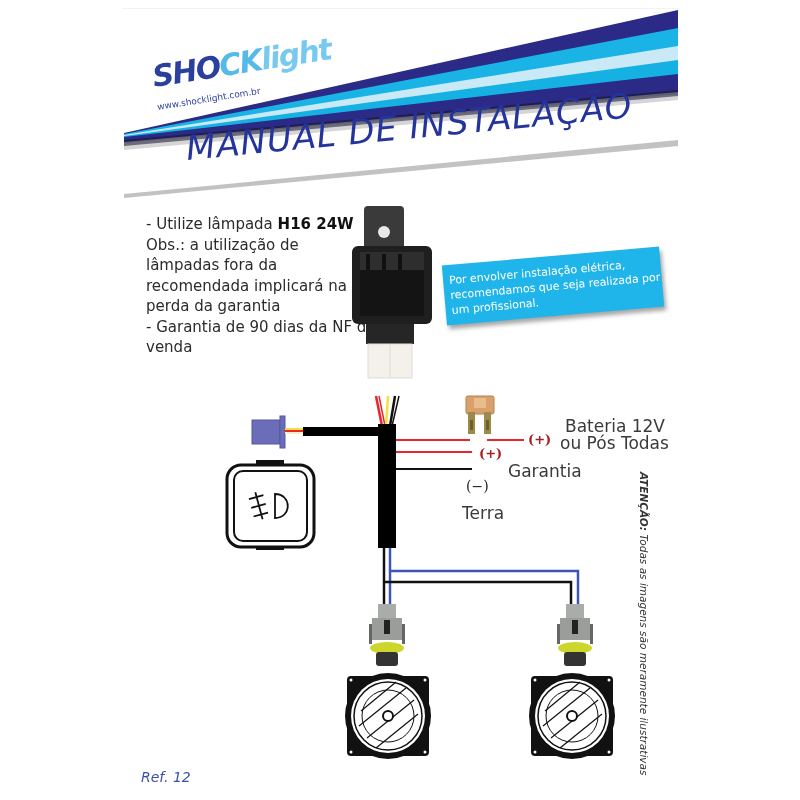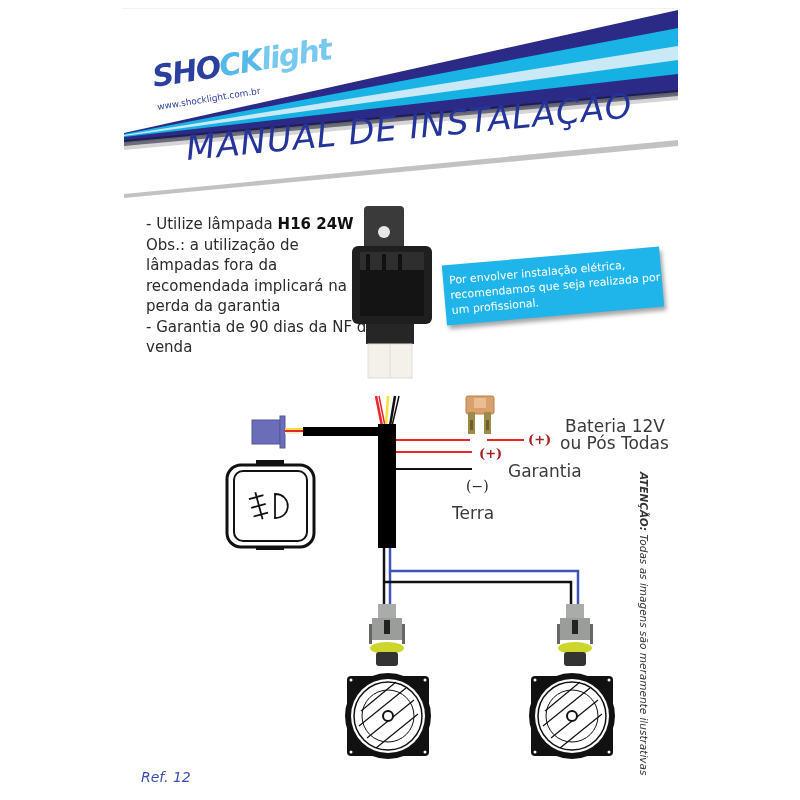--- a/index.html
+++ b/index.html
@@ -191,19 +191,19 @@
     <circle cx="572" cy="716" r="5" fill="#fff" stroke="#111" stroke-width="2"></circle>
   </g>
 </svg>
 
 <div class="lbl" style="left:565px; top:416px;">Bateria 12V</div>
 <div class="lbl" style="left:560px; top:433px;">ou Pós Todas</div>
 <div class="plus" style="left:528px; top:432px;">(+)</div>
 <div class="plus" style="left:479px; top:446px;">(+)</div>
 <div class="lbl" style="left:508px; top:461px;">Garantia</div>
 <div class="minus" style="left:466px; top:478px;">(−)</div>
-<div class="lbl" style="left:452px; top:503px;">Terra</div>
+<div class="lbl" style="left:462px; top:503px;">Terra</div>
 
 <div class="vertical">
   <b>ATENÇÃO:</b><span> Todas as imagens são meramente ilustrativas</span>
 </div>
 
 <div class="ref">Ref. 12</div>
 
 </body></html>

